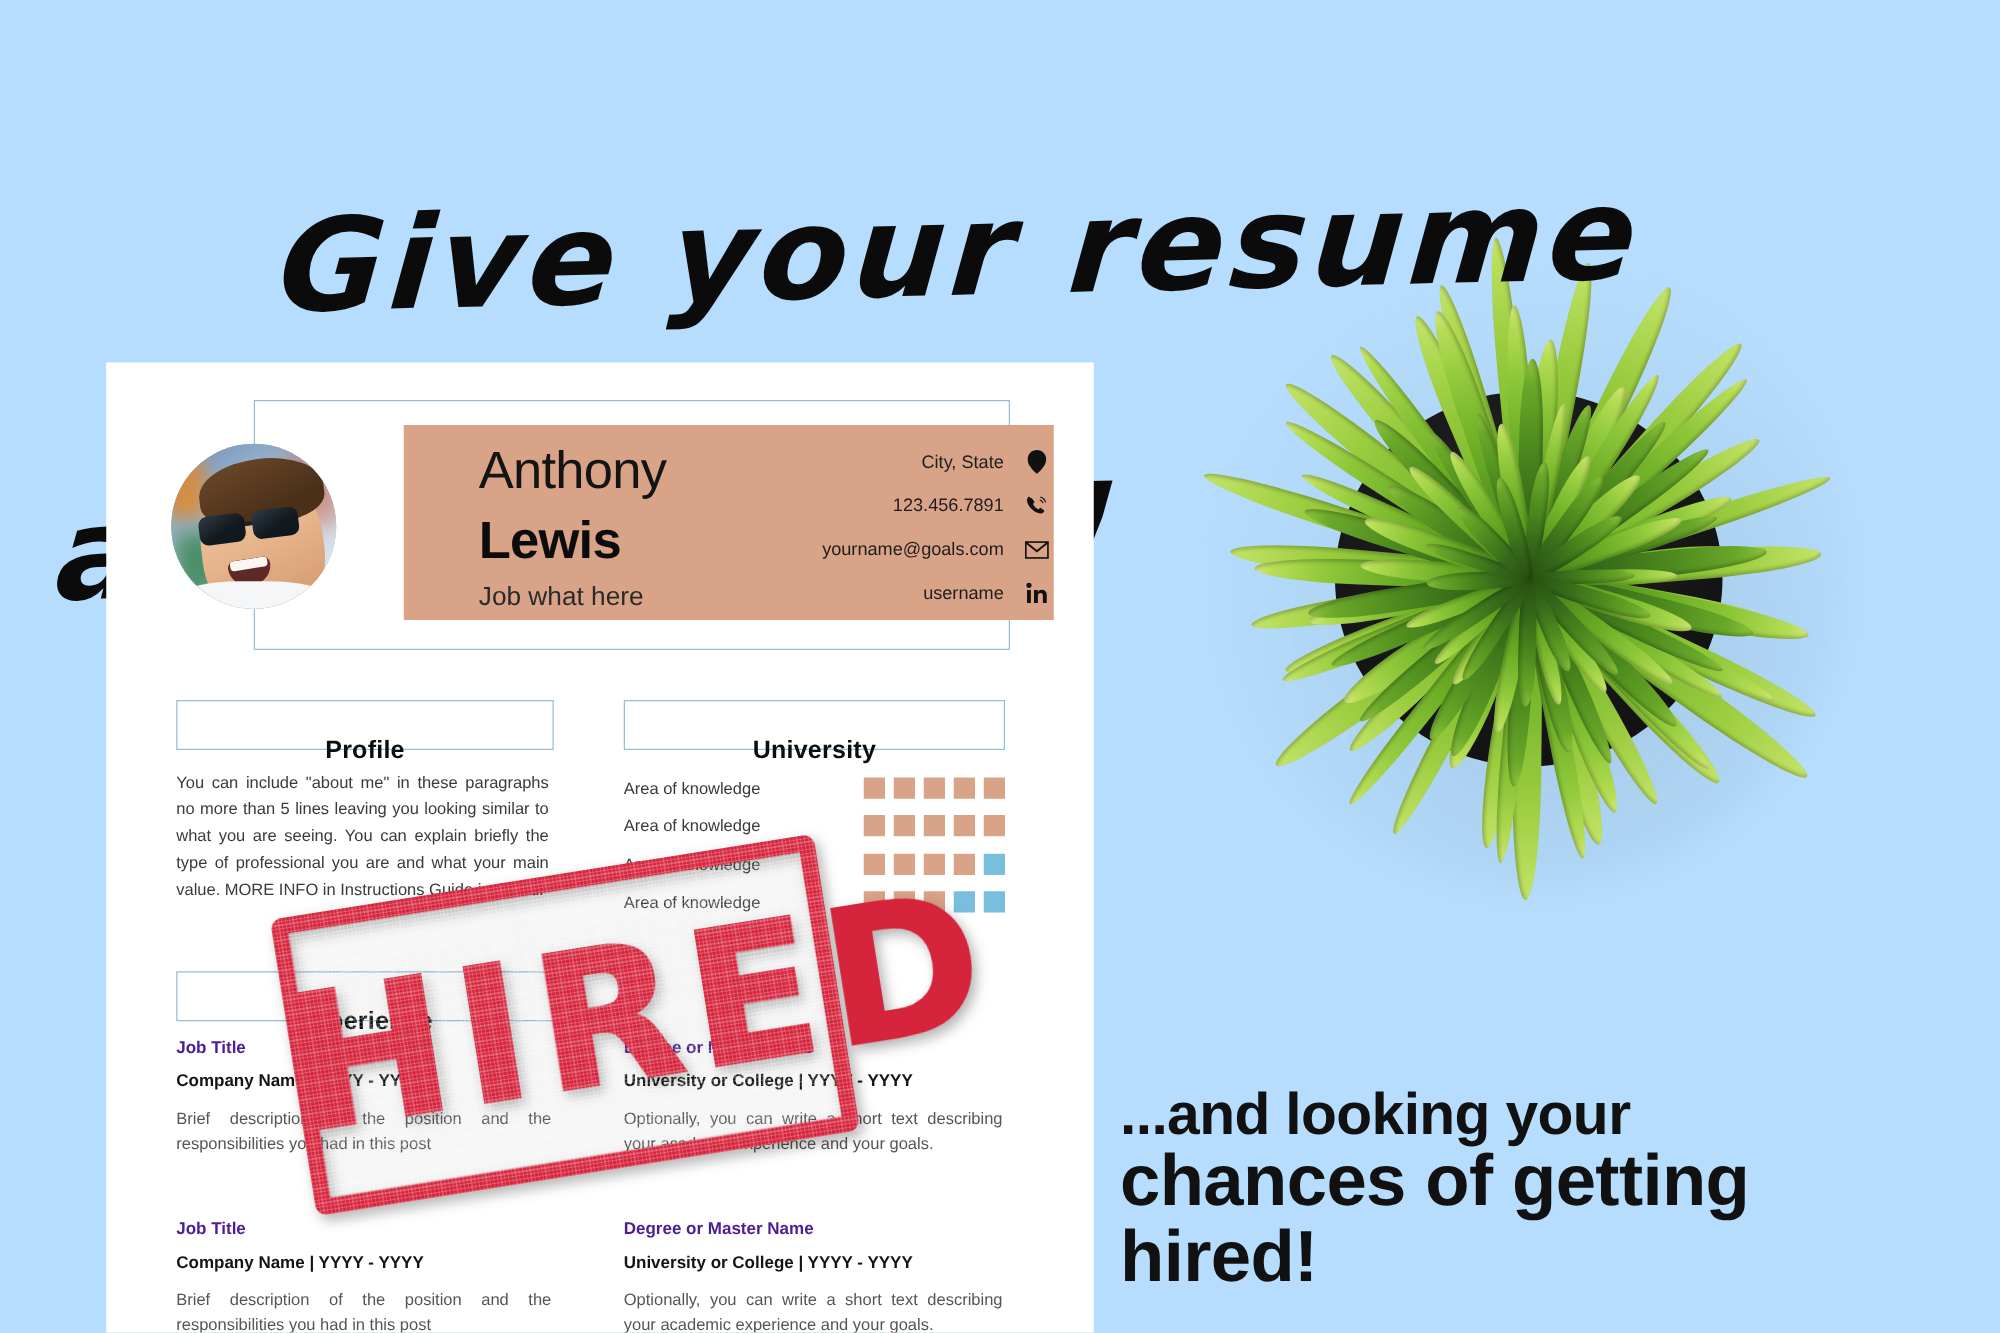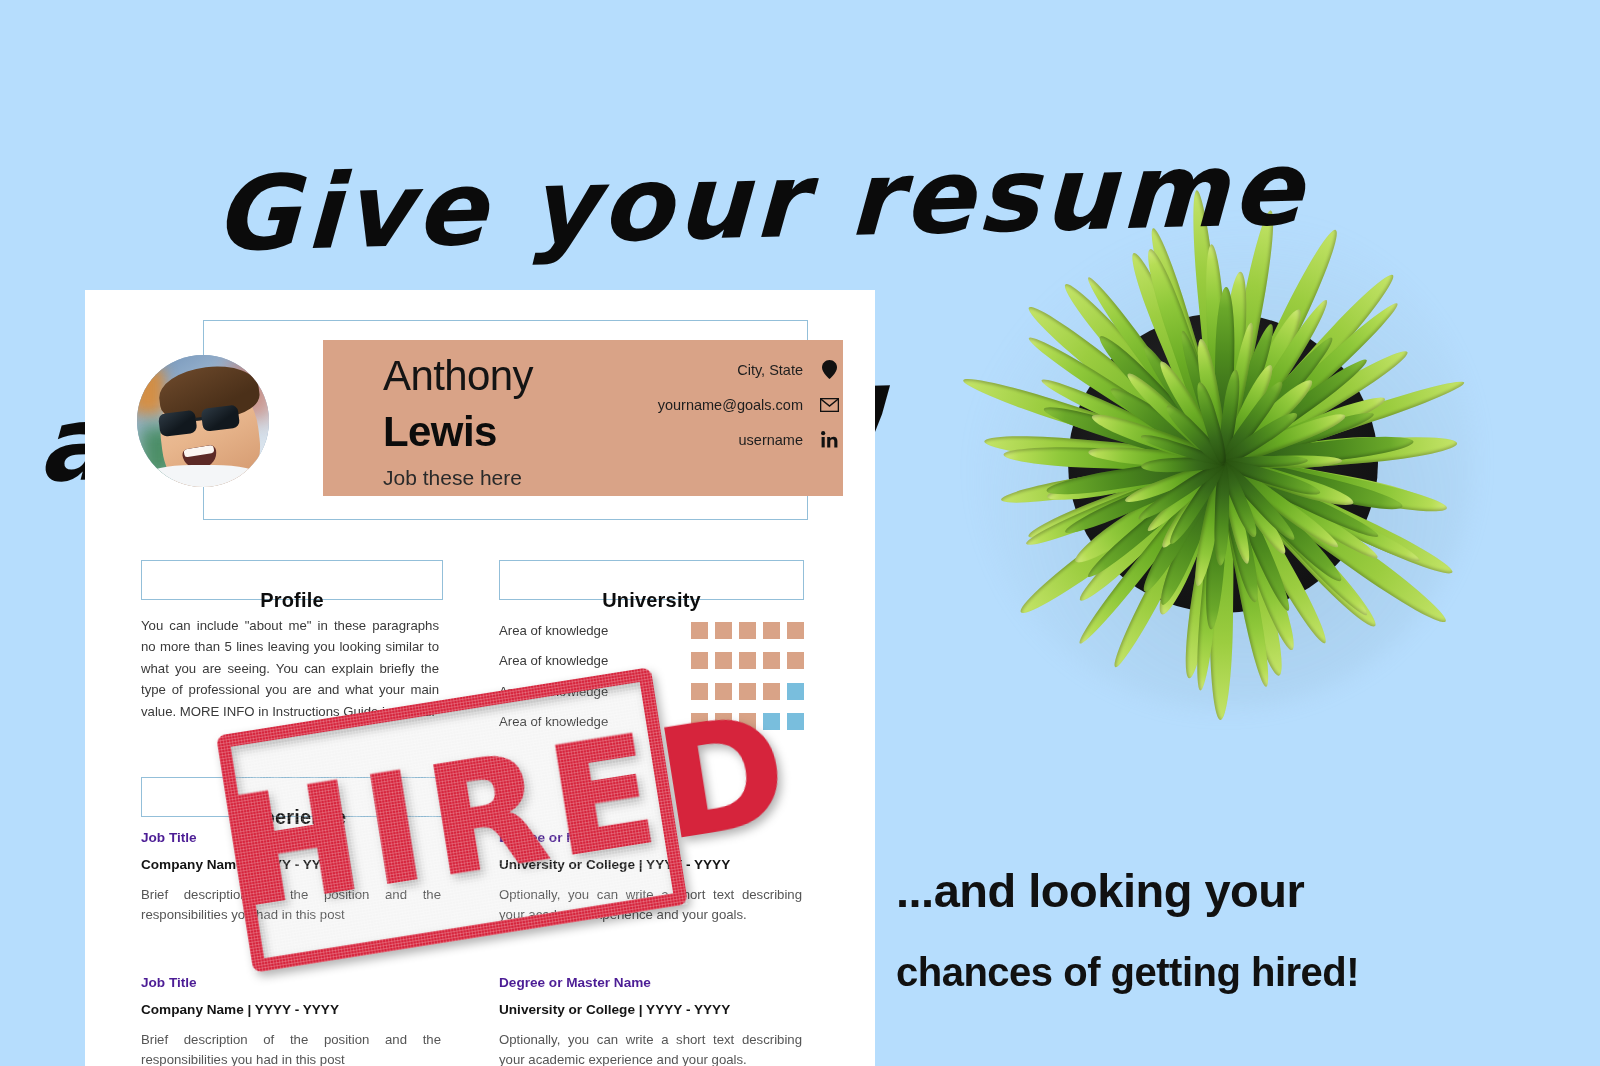--- a/index.html
+++ b/index.html
@@ -28,21 +28,21 @@
 
   
   .tagline{
     position:absolute;left:896px;top:866px;width:660px;
     color:#111;font-weight:700;
     font-family:"Liberation Sans",sans-serif;
     font-size:47px;line-height:1.05;
     letter-spacing:-0.5px;
   }
   .tagline span{display:block;}
-  .tagline .t2{font-size:40px;margin-top:36px;}
+  .tagline .t2{font-size:58px;}
 
   
   .plant-wrap{position:absolute;left:855px;top:80px;width:740px;height:870px;}
   .plant-shadow{
     position:absolute;left:120px;top:130px;width:500px;height:500px;border-radius:50%;
     background:radial-gradient(circle at 55% 60%, rgba(120,150,175,.30) 0%, rgba(150,185,210,.12) 55%, rgba(182,221,253,0) 72%);
     filter:blur(10px);
   }
   .pot{
     position:absolute;left:213px;top:233px;width:310px;height:300px;border-radius:50%;
@@ -332,28 +332,37 @@
           <i class="l"></i>
           <b></b>
           <i class="r"></i>
         </div>
       <div class="mouth"></div>
         <div class="shirt"></div>
     </div>
 
     <div class="name-first">Anthony</div>
     <div class="name-last">Lewis</div>
-    <div class="jobtitle">Job these here</div>
+    <div class="jobtitle">Job what here</div>
 
     <div class="contact" id="contact-list">
         <div class="crow">
           <span class="txt">City, State</span>
           <span class="ic">
             <svg width="15" height="19" viewBox="0 0 15 19">
               <path fill="currentColor" d="M7.5 0C3.36 0 0 3.36 0 7.5 0 13 7.5 19 7.5 19S15 13 15 7.5C15 3.36 11.64 0 7.5 0z"></path>
+            </svg>
+          </span>
+        </div>
+        <div class="crow">
+          <span class="txt">123.456.7891</span>
+          <span class="ic">
+            <svg width="18" height="18" viewBox="0 0 18 18">
+              <path fill="currentColor" d="M3.2 1.2c-.8.5-1.6 1.6-1.6 2.9 0 4.5 6.3 10.7 10.8 10.7 1.3 0 2.4-.8 2.9-1.6.2-.4.1-.7-.2-1l-2.4-1.8c-.3-.2-.7-.2-1 .1l-1 1c-1.6-.8-3.6-2.8-4.4-4.4l1-1c.3-.3.3-.7.1-1L5.6 2.7c-.3-.3-.6-.4-1-.2z"></path>
+              <path fill="currentColor" d="M12.2 2.1c2 .4 3.4 1.8 3.7 3.8l.9-.2c-.4-2.4-2.1-4.1-4.4-4.5zM11.7 4.4c1.1.3 1.9 1 2.1 2.1l.9-.2c-.3-1.5-1.3-2.5-2.8-2.8z"></path>
             </svg>
           </span>
         </div>
         <div class="crow">
           <span class="txt">yourname@goals.com</span>
           <span class="ic">
             <svg width="19" height="14" viewBox="0 0 19 14">
               <rect x="0.5" y="0.5" width="18" height="13" fill="none" stroke="currentColor" stroke-width="1.6"></rect>
               <path d="M0.8 1L9.5 8 18.2 1" fill="none" stroke="currentColor" stroke-width="1.6"></path>
             </svg>

